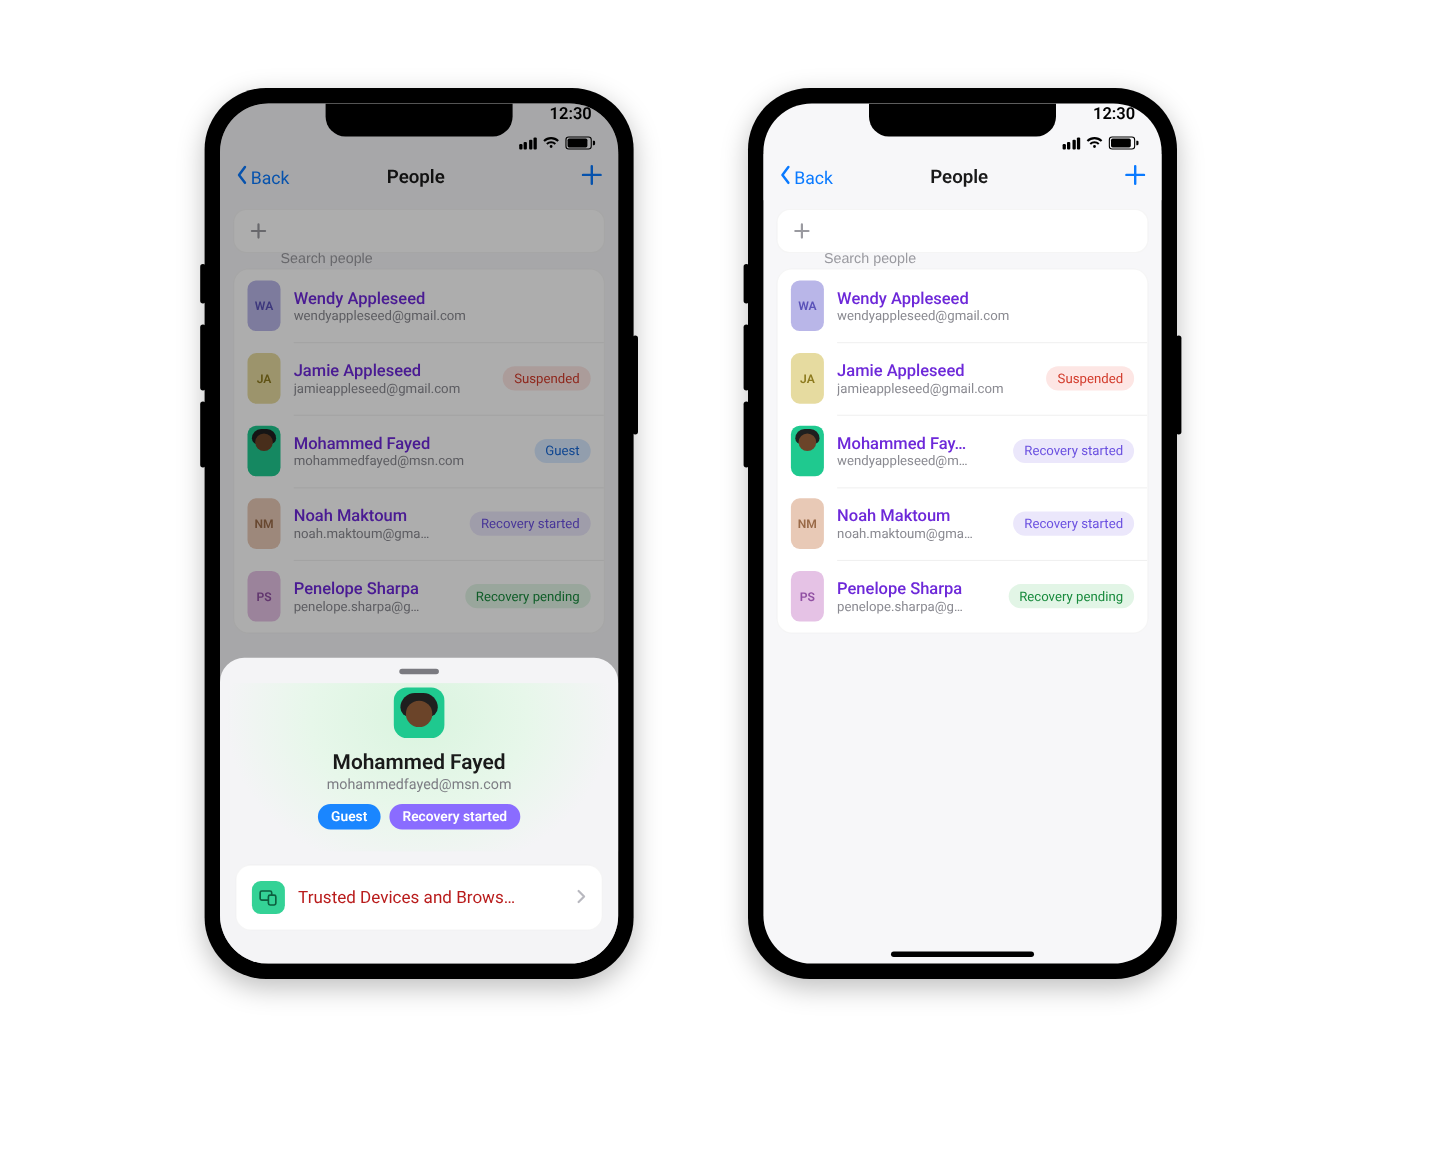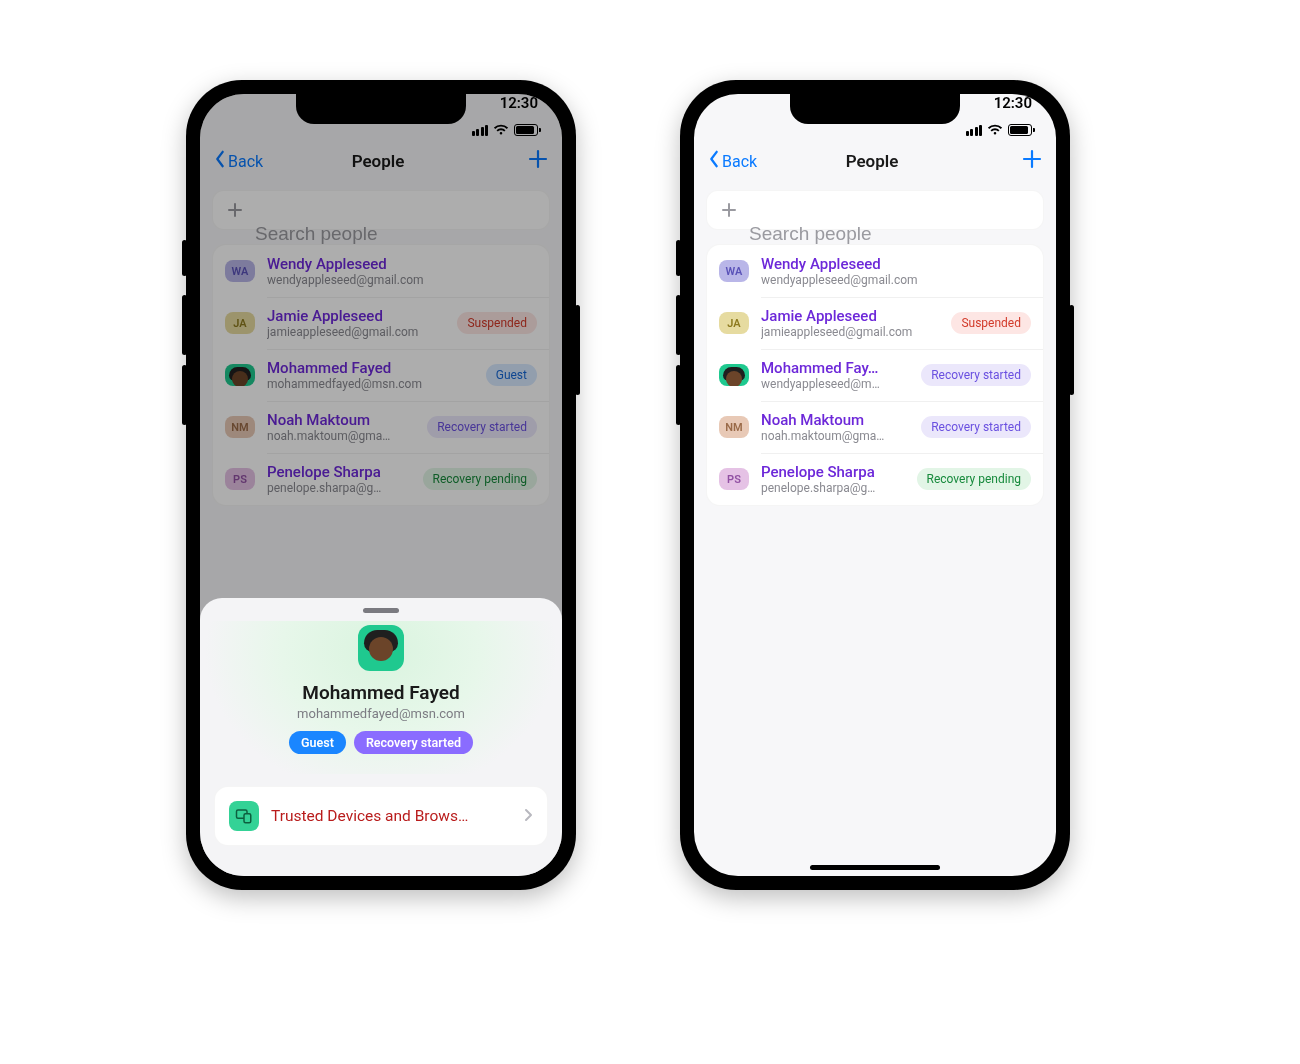--- a/index.html
+++ b/index.html
@@ -90,21 +90,21 @@
   .search {
     background: #fff;
     border-radius: 12px;
     height: 40px;
     display:flex; align-items:center;
     padding: 0 12px;
     gap: 10px;
     border:1px solid rgba(0,0,0,0.04);
   }
   .search .plus-circ{ width:20px; height:20px; display:flex;align-items:center;justify-content:center; color:#9a9aa0;}
-  .search input{ border:none; outline:none; background:transparent; font-size:19px; color:#333; flex:1;margin-top:48px;}
+  .search input{ border:none; outline:none; background:transparent; font-size:13px; color:#333; flex:1;margin-top:48px;}
   .search input::placeholder{ color:#9a9aa0;}
   .card {
     margin-top: 14px;
     background:#fff;
     border-radius:14px;
     border:1px solid rgba(0,0,0,0.04);
     overflow:hidden;
   }
   .row{
     display:flex; align-items:center;
@@ -112,21 +112,21 @@
     gap:12px;
     position:relative;
   }
   .row + .row::before{
     content:"";
     position:absolute;
     top:0; left:54px; right:0;
     height:1px; background:rgba(0,0,0,0.06);
   }
   .avatar{
-    width:30px; height:22px; border-radius:8px;
+    width:30px; height:46px; border-radius:8px;
     display:flex; align-items:center; justify-content:center;
     font-size:11px; font-weight:600; flex:0 0 30px;
   }
   .avatar.photo{
     background:#1fc98f;
     position:relative;
     overflow:hidden;
   }
   .avatar.photo .head{
     width:16px; height:16px; border-radius:50%;

